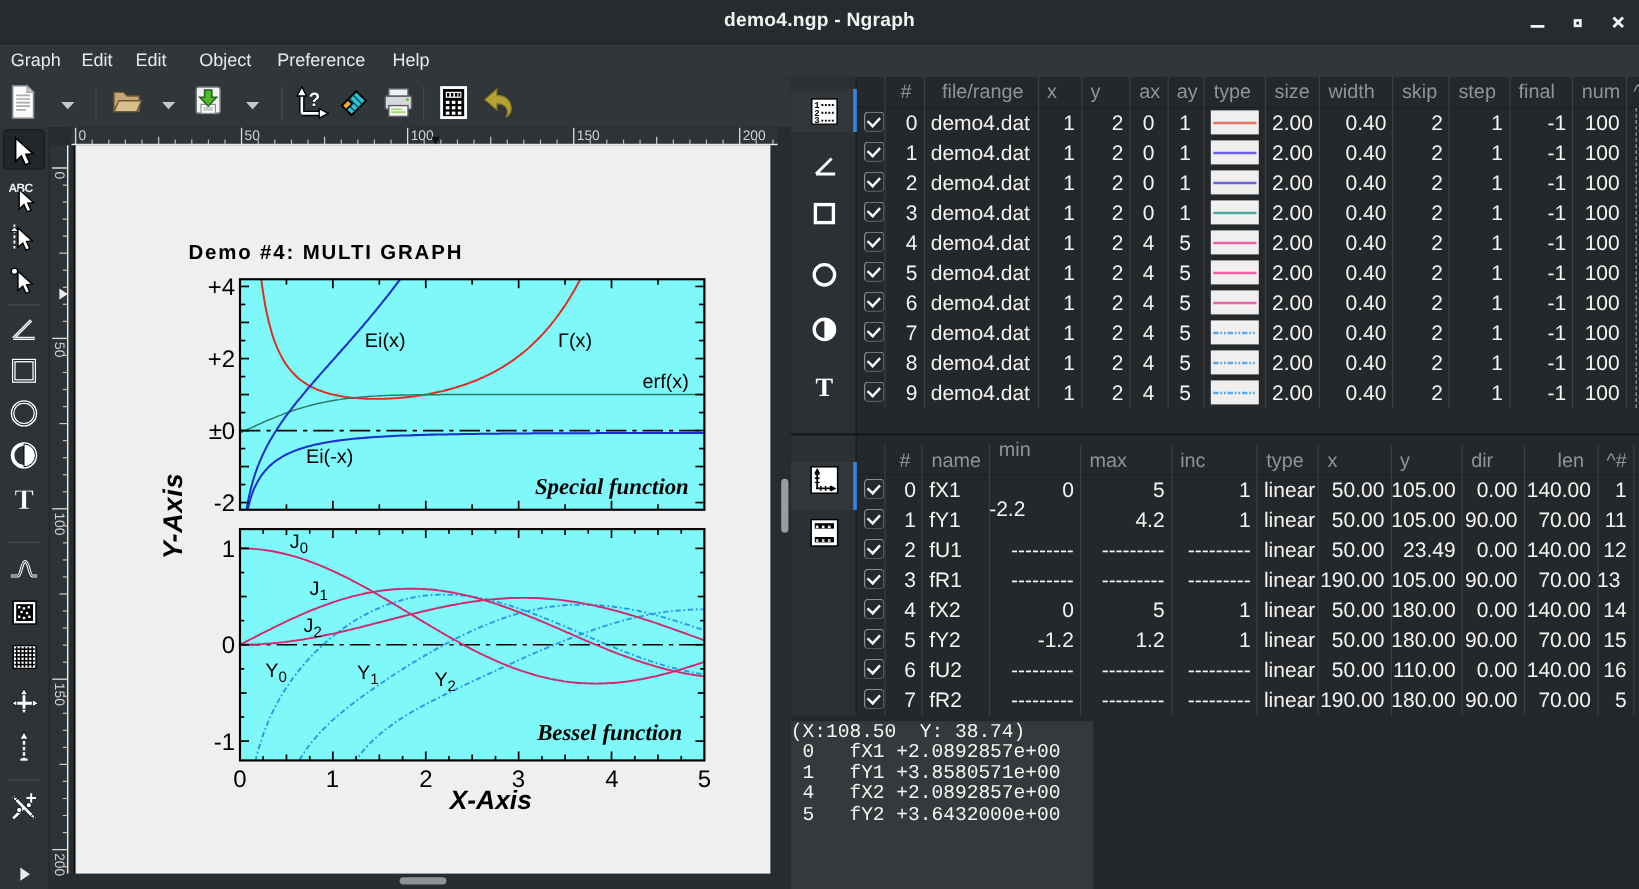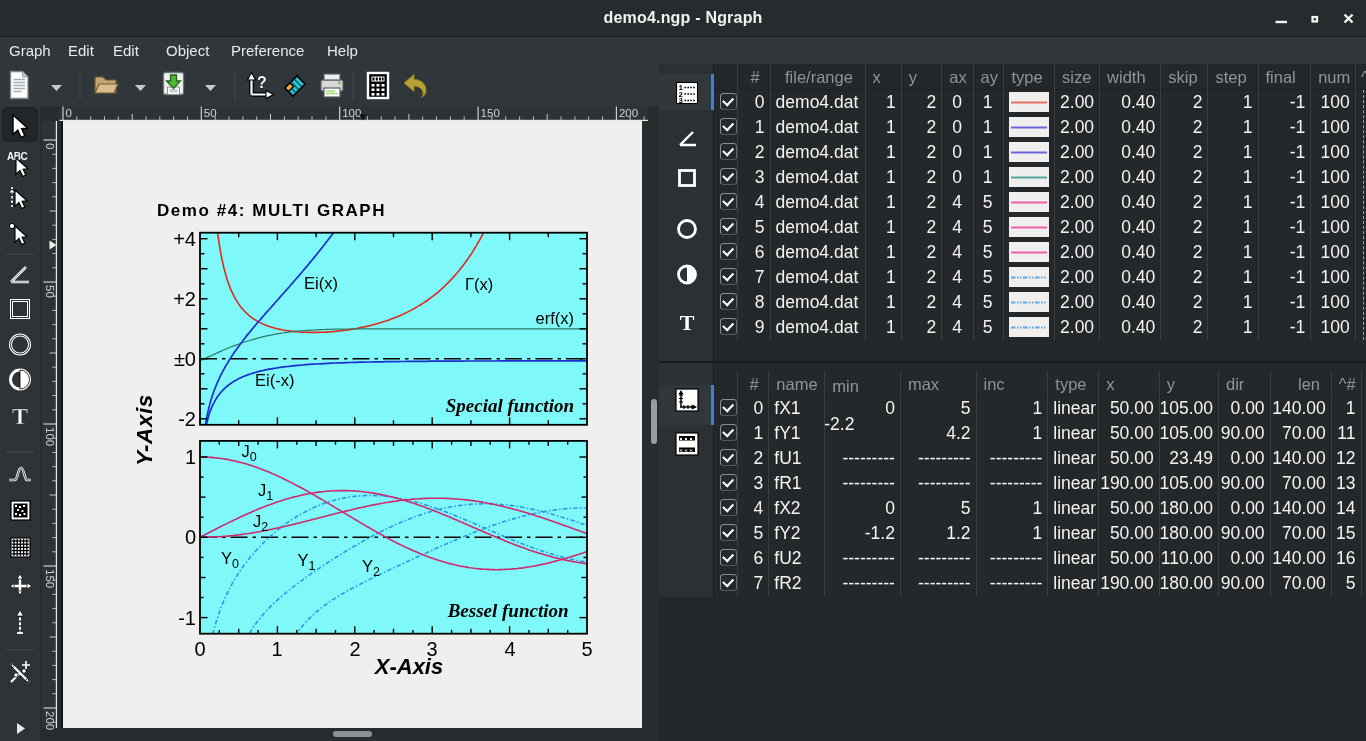--- a/index.html
+++ b/index.html
@@ -708,21 +708,21 @@
     <div class="vline" style="left:316.5px;top:306.5px;height:225.0px"></div>
     <div class="vline" style="left:388.3px;top:306.5px;height:225.0px"></div>
     <div class="vline" style="left:439.2px;top:306.5px;height:225.0px"></div>
     <div class="vline" style="left:499.7px;top:306.5px;height:225.0px"></div>
     <div class="vline" style="left:559.0px;top:306.5px;height:225.0px"></div>
     <div class="vline" style="left:610.6px;top:306.5px;height:225.0px"></div>
     <div class="vline" style="left:671.8px;top:306.5px;height:225.0px"></div>
     <div class="vline" style="left:701.5px;top:306.5px;height:225.0px"></div>
 <div class="hdr" style="left:90.6px;top:306.5px">#</div>
     <div class="hdr" style="left:117.3px;top:306.5px">name</div>
-    <div class="hdr" style="left:173.3px;top:309px">min</div>
+    <div class="hdr" style="left:173.3px;top:298px">min</div>
     <div class="hdr" style="left:248.9px;top:306.5px">max</div>
     <div class="hdr" style="left:324.5px;top:306.5px">inc</div>
     <div class="hdr" style="left:396.3px;top:306.5px">type</div>
     <div class="hdr" style="left:447.2px;top:306.5px">x</div>
     <div class="hdr" style="left:507.7px;top:306.5px">y</div>
     <div class="hdr" style="left:567.0px;top:306.5px">dir</div>
     <div class="hdr" style="left:639px;top:306.5px">len</div>
     <div class="hdr" style="left:679.8px;top:306.5px">^#</div>
 <div class="cb" style="left:61px;top:335.3px"></div>
     <div class="cell" style="left:77.6px;top:331.5px;width:26.7px;text-align:right">0</div>
@@ -764,21 +764,21 @@
     <div class="cell" style="left:77.6px;top:406.5px;width:26.7px;text-align:right">3</div>
     <div class="cell" style="left:115.3px;top:406.5px">fR1</div>
     <div class="cell" style="left:165.3px;top:406.5px;width:70.6px;text-align:right">---------</div>
     <div class="cell" style="left:240.9px;top:406.5px;width:70.6px;text-align:right">---------</div>
     <div class="cell" style="left:316.5px;top:406.5px;width:66.8px;text-align:right">---------</div>
     <div class="cell" style="left:394.3px;top:406.5px">linear</div>
     <div class="cell" style="left:439.2px;top:406.5px;width:55.5px;text-align:right">190.00</div>
     <div class="cell" style="left:499.7px;top:406.5px;width:54.3px;text-align:right">105.00</div>
     <div class="cell" style="left:559.0px;top:406.5px;width:46.6px;text-align:right">90.00</div>
     <div class="cell" style="left:610.6px;top:406.5px;width:56.2px;text-align:right">70.00</div>
-    <div class="cell" style="left:671.8px;top:406.5px;width:24.7px;text-align:right">13</div>
+    <div class="cell" style="left:671.8px;top:406.5px;width:24.7px;text-align:left">13</div>
     <div class="cb" style="left:61px;top:435.3px"></div>
     <div class="cell" style="left:77.6px;top:431.5px;width:26.7px;text-align:right">4</div>
     <div class="cell" style="left:115.3px;top:431.5px">fX2</div>
     <div class="cell" style="left:165.3px;top:431.5px;width:70.6px;text-align:right">0</div>
     <div class="cell" style="left:240.9px;top:431.5px;width:70.6px;text-align:right">5</div>
     <div class="cell" style="left:316.5px;top:431.5px;width:66.8px;text-align:right">1</div>
     <div class="cell" style="left:394.3px;top:431.5px">linear</div>
     <div class="cell" style="left:439.2px;top:431.5px;width:55.5px;text-align:right">50.00</div>
     <div class="cell" style="left:499.7px;top:431.5px;width:54.3px;text-align:right">180.00</div>
     <div class="cell" style="left:559.0px;top:431.5px;width:46.6px;text-align:right">0.00</div>
@@ -813,12 +813,17 @@
     <div class="cell" style="left:115.3px;top:506.5px">fR2</div>
     <div class="cell" style="left:165.3px;top:506.5px;width:70.6px;text-align:right">---------</div>
     <div class="cell" style="left:240.9px;top:506.5px;width:70.6px;text-align:right">---------</div>
     <div class="cell" style="left:316.5px;top:506.5px;width:66.8px;text-align:right">---------</div>
     <div class="cell" style="left:394.3px;top:506.5px">linear</div>
     <div class="cell" style="left:439.2px;top:506.5px;width:55.5px;text-align:right">190.00</div>
     <div class="cell" style="left:499.7px;top:506.5px;width:54.3px;text-align:right">180.00</div>
     <div class="cell" style="left:559.0px;top:506.5px;width:46.6px;text-align:right">90.00</div>
     <div class="cell" style="left:610.6px;top:506.5px;width:56.2px;text-align:right">70.00</div>
     <div class="cell" style="left:671.8px;top:506.5px;width:24.7px;text-align:right">5</div>
+<div id="status">(X:108.50  Y: 38.74)
+ 0   fX1 +2.0892857e+00
+ 1   fY1 +3.8580571e+00
+ 4   fX2 +2.0892857e+00
+ 5   fY2 +3.6432000e+00</div>
 </div>
 </body></html>

